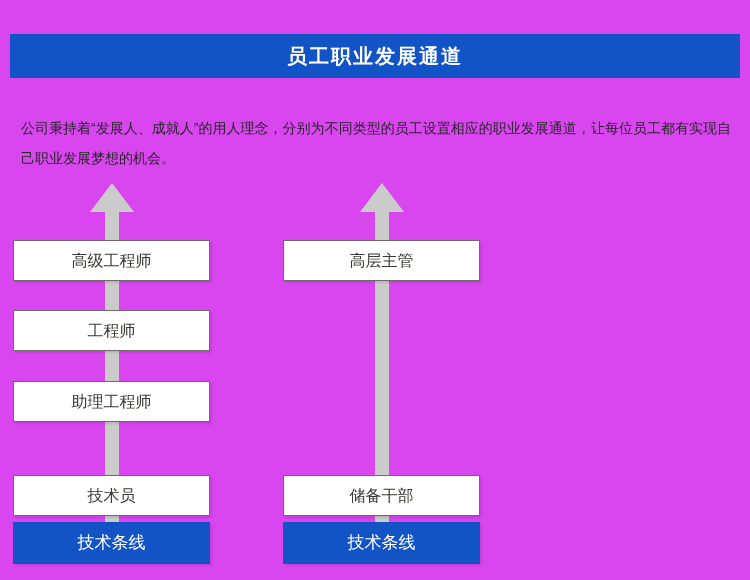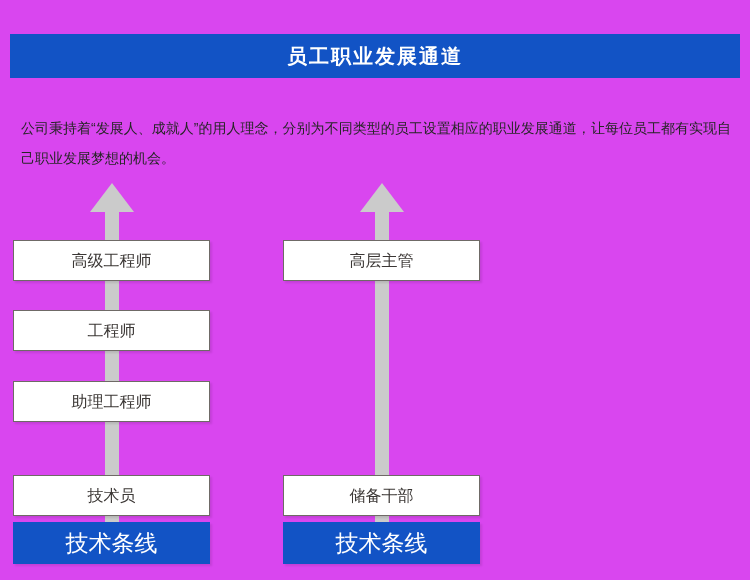--- a/index.html
+++ b/index.html
@@ -88,21 +88,21 @@
   .row3 { top: 381px; text-align: center; }
   .row4 { top: 459px; margin-top: 16px; }
 
   .channel-box {
     position: absolute;
     left: 0; right: 0;
     top: 522px;
     height: 42px;
     background: #1253c5;
     color: #ffffff;
-    font-size: 23px;
+    font-size: 17px;
     text-align: center;
     line-height: 42px;
     box-shadow: 2px 2px 2px rgba(0,0,0,0.10);
     z-index: 1;
   }
 </style>
 </head>
 <body>
 
 <div class="page">

